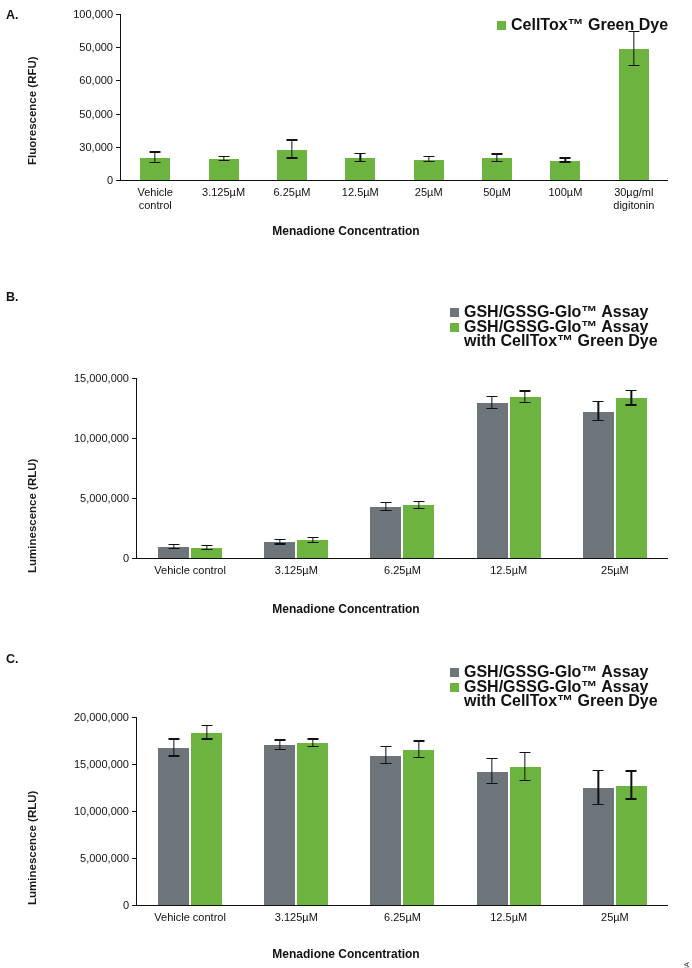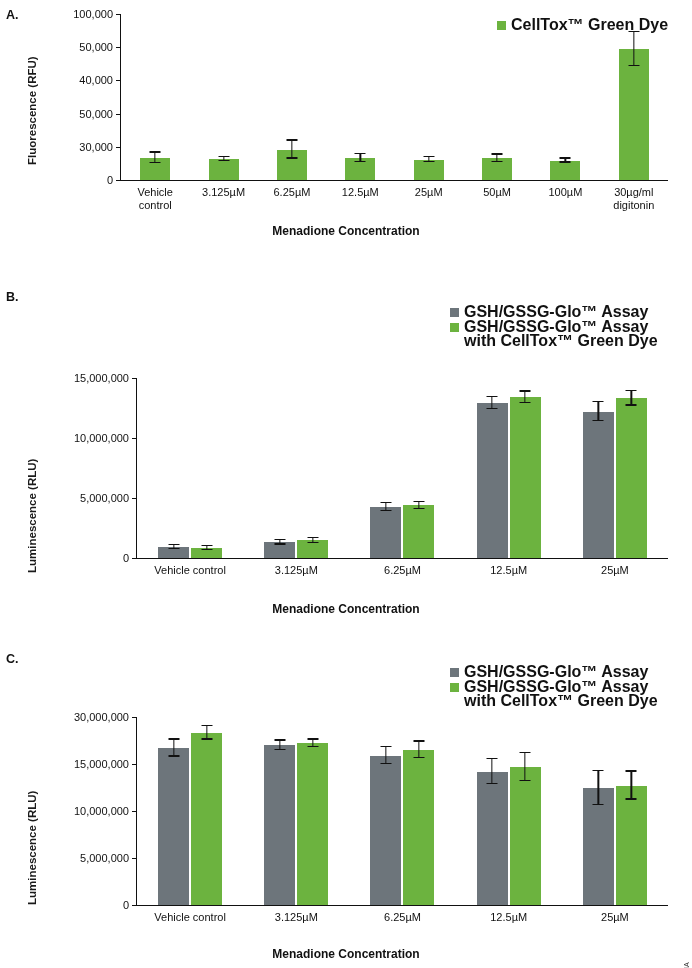--- a/index.html
+++ b/index.html
@@ -175,21 +175,21 @@
       <span class="legend-text">CellTox™ Green Dye</span>
     </div>
   </div>
 
   <div class="chart" style="left:0;top:0;width:692px;height:260px;">
     <div class="ylabel" style="left:26px;top:165px;">Fluorescence (RFU)</div>
 
     <div class="yticks" style="left:36px;top:14px;width:77px;height:166px;">
       <div class="ytick" style="top:0px;">100,000</div>
       <div class="ytick" style="top:33.2px;">50,000</div>
-      <div class="ytick" style="top:66.4px;">40,000</div>
+      <div class="ytick" style="top:66.4px;">60,000</div>
       <div class="ytick" style="top:99.6px;">50,000</div>
       <div class="ytick" style="top:132.8px;">30,000</div>
       <div class="ytick" style="top:166px;">0</div>
     </div>
 
     <div class="ytick-mark" style="left:116px;top:14px;"></div>
     <div class="ytick-mark" style="left:116px;top:47.2px;"></div>
     <div class="ytick-mark" style="left:116px;top:80.4px;"></div>
     <div class="ytick-mark" style="left:116px;top:113.6px;"></div>
     <div class="ytick-mark" style="left:116px;top:146.8px;"></div>
@@ -427,21 +427,21 @@
     <div class="legend-row">
       <span class="legend-swatch green"></span>
       <span class="legend-text" style="max-width:210px;white-space:normal;">GSH/GSSG-Glo™ Assay with CellTox™ Green Dye</span>
     </div>
   </div>
 
   <div class="chart" style="left:0;top:0;width:692px;height:318px;">
     <div class="ylabel" style="left:26px;top:255px;">Luminescence (RLU)</div>
 
     <div class="yticks" style="left:36px;top:67px;width:93px;height:188px;">
-      <div class="ytick" style="top:0px;">30,000,000</div>
+      <div class="ytick" style="top:0px;">20,000,000</div>
       <div class="ytick" style="top:47px;">15,000,000</div>
       <div class="ytick" style="top:94px;">10,000,000</div>
       <div class="ytick" style="top:141px;">5,000,000</div>
       <div class="ytick" style="top:188px;">0</div>
     </div>
     <div class="ytick-mark" style="left:132px;top:67px;"></div>
     <div class="ytick-mark" style="left:132px;top:114px;"></div>
     <div class="ytick-mark" style="left:132px;top:161px;"></div>
     <div class="ytick-mark" style="left:132px;top:208px;"></div>
     <div class="ytick-mark" style="left:132px;top:255px;"></div>

